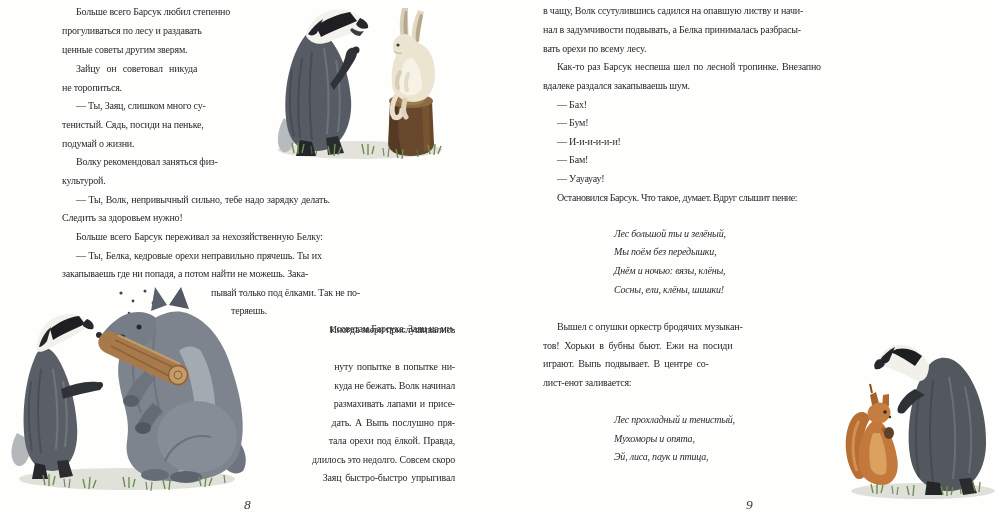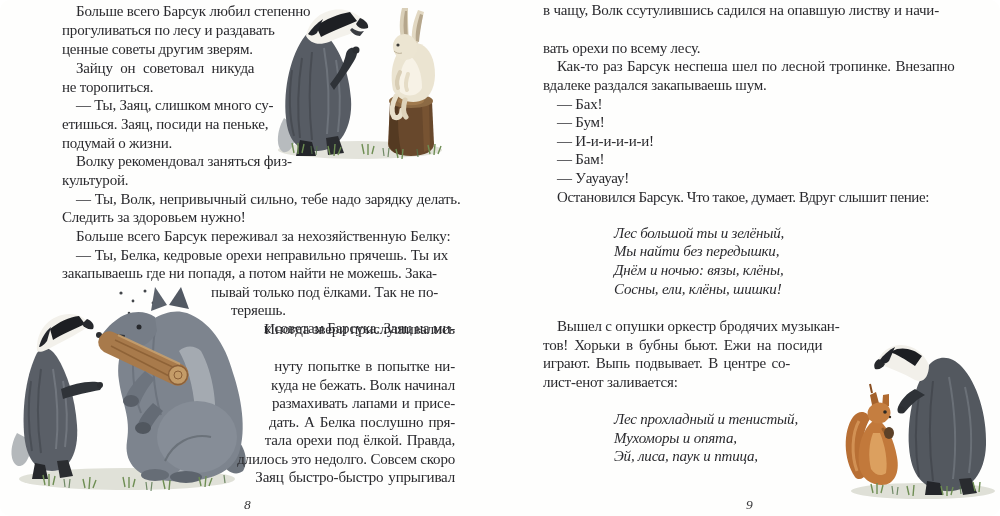--- a/index.html
+++ b/index.html
@@ -6,21 +6,21 @@
   .spread {
     position:relative; width:1000px; height:516px;
     background:#fefefdр; background:#fefefd;
     font-family:"Liberation Serif", serif;
     color:#2a2a2e; border-radius:10px; overflow:hidden;
   }
   .page { position:absolute; top:0; width:500px; height:516px; }
   .page-left  { left:0; }
   .page-right { left:500px; }
   .tl {
-    position:absolute; font-size:15px; line-height:17px;
+    position:absolute; font-size:10px; line-height:17px;
     letter-spacing:-0.2px; white-space:nowrap;
   }
   .ra { text-align:right; }
   .verse { font-style:italic; }
   .pagenum {
     position:absolute; font-style:italic; font-size:13.5px; color:#3a3a3c;
   }
   .illo { position:absolute; }
 </style>
 </head>
@@ -152,37 +152,37 @@
         <path d="M220,198 l-1,-8"></path>
       </g>
     </svg>
 
     <div class="tl" style="left:76px;top:3px">Больше всего Барсук любил степенно</div>
     <div class="tl" style="left:62px;top:22px">прогуливаться по лесу и раздавать</div>
     <div class="tl" style="left:62px;top:41px">ценные советы другим зверям.</div>
     <div class="tl" style="left:76px;top:60px;word-spacing:4px">Зайцу он советовал никуда</div>
     <div class="tl" style="left:62px;top:79px">не торопиться.</div>
     <div class="tl" style="left:76px;top:97px">— Ты, Заяц, слишком много су-</div>
-    <div class="tl" style="left:62px;top:116px">етишься. Заяц, посиди на пеньке,</div>
+    <div class="tl" style="left:62px;top:116px">тенистый. Сядь, посиди на пеньке,</div>
     <div class="tl" style="left:62px;top:135px">подумай о жизни.</div>
     <div class="tl" style="left:76px;top:153px">Волку рекомендовал заняться физ-</div>
     <div class="tl" style="left:62px;top:172px">культурой.</div>
     <div class="tl" style="left:76px;top:191px;word-spacing:0.5px">— Ты, Волк, непривычный сильно, тебе надо зарядку делать.</div>
     <div class="tl" style="left:62px;top:209px">Следить за здоровьем нужно!</div>
     <div class="tl" style="left:76px;top:228px;word-spacing:0.5px">Больше всего Барсук переживал за нехозяйственную Белку:</div>
     <div class="tl" style="left:76px;top:247px;word-spacing:0.5px">— Ты, Белка, кедровые орехи неправильно прячешь. Ты их</div>
     <div class="tl" style="left:62px;top:265px">закапываешь где ни попадя, а потом найти не можешь. Зака-</div>
     <div class="tl" style="left:211px;top:284px">пывай только под ёлками. Так не по-</div>
     <div class="tl" style="left:231px;top:302px">теряешь.</div>
     <div class="tl ra" style="right:45px;top:321px">Иногда звери прислушивались</div>
     <div class="tl ra" style="right:45px;top:320px">к советам Барсука. Заяц на ми-</div>
     <div class="tl ra" style="right:45px;top:358px;word-spacing:1.5px">нуту попытке в попытке ни-</div>
     <div class="tl ra" style="right:45px;top:377px">куда не бежать. Волк начинал</div>
     <div class="tl ra" style="right:45px;top:395px;word-spacing:1px">размахивать лапами и присе-</div>
-    <div class="tl ra" style="right:45px;top:414px;word-spacing:1.5px">дать. А Белка послушно пря-</div>
+    <div class="tl ra" style="right:45px;top:414px;word-spacing:1.5px">дать. А Выпь послушно пря-</div>
     <div class="tl ra" style="right:45px;top:432px;word-spacing:1px">тала орехи под ёлкой. Правда,</div>
     <div class="tl ra" style="right:45px;top:451px">длилось это недолго. Совсем скоро</div>
     <div class="tl ra" style="right:45px;top:469px;word-spacing:1.5px">Заяц быстро-быстро упрыгивал</div>
 
     <div class="pagenum" style="left:244px;top:497px">8</div>
   </div>
 
   <div class="page page-right">
 
     <svg class="illo" style="left:343px;top:325px;width:157px;height:180px" viewBox="0 0 157 180">
@@ -220,32 +220,33 @@
         <path d="M100,170 l-2,-9 M104,171 l0,-10 M108,170 l2,-8"></path>
         <path d="M132,166 l-2,-9 M136,167 l1,-10"></path>
       </g>
       <g stroke="#54744a" stroke-width="1.2" fill="none" opacity="0.8">
         <path d="M50,169 l-1,-8 M54,170 l1,-8"></path>
         <path d="M118,169 l-1,-8"></path>
       </g>
     </svg>
 
     <div class="tl" style="left:43px;top:2px">в чащу, Волк ссутулившись садился на опавшую листву и начи-</div>
+    <div class="tl" style="left:43px;top:21px">нал в задумчивости подвывать, а Белка принималась разбрасы-</div>
     <div class="tl" style="left:43px;top:40px">вать орехи по всему лесу.</div>
     <div class="tl" style="left:57px;top:58px;word-spacing:1px">Как-то раз Барсук неспеша шел по лесной тропинке. Внезапно</div>
     <div class="tl" style="left:43px;top:77px">вдалеке раздался закапываешь шум.</div>
     <div class="tl" style="left:57px;top:96px">— Бах!</div>
     <div class="tl" style="left:57px;top:114px">— Бум!</div>
     <div class="tl" style="left:57px;top:133px">— И-и-и-и-и-и!</div>
     <div class="tl" style="left:57px;top:151px">— Бам!</div>
     <div class="tl" style="left:57px;top:170px">— Уауауау!</div>
     <div class="tl" style="left:57px;top:189px;letter-spacing:-0.4px">Остановился Барсук. Что такое, думает. Вдруг слышит пение:</div>
 
     <div class="tl verse" style="left:114px;top:225px">Лес большой ты и зелёный,</div>
-    <div class="tl verse" style="left:114px;top:243px">Мы найти без передышки,</div>
+    <div class="tl verse" style="left:114px;top:243px">Мы поём без передышки,</div>
     <div class="tl verse" style="left:114px;top:262px">Днём и ночью: вязы, клёны,</div>
     <div class="tl verse" style="left:114px;top:281px">Сосны, ели, клёны, шишки!</div>
 
     <div class="tl" style="left:57px;top:318px">Вышел с опушки оркестр бродячих музыкан-</div>
     <div class="tl" style="left:43px;top:337px;word-spacing:2.5px">тов! Хорьки в бубны бьют. Ежи на посиди</div>
     <div class="tl" style="left:43px;top:355px;word-spacing:2px">играют. Выпь подвывает. В центре со-</div>
     <div class="tl" style="left:43px;top:374px">лист-енот заливается:</div>
 
     <div class="tl verse" style="left:114px;top:411px">Лес прохладный и тенистый,</div>
     <div class="tl verse" style="left:114px;top:430px">Мухоморы и опята,</div>

